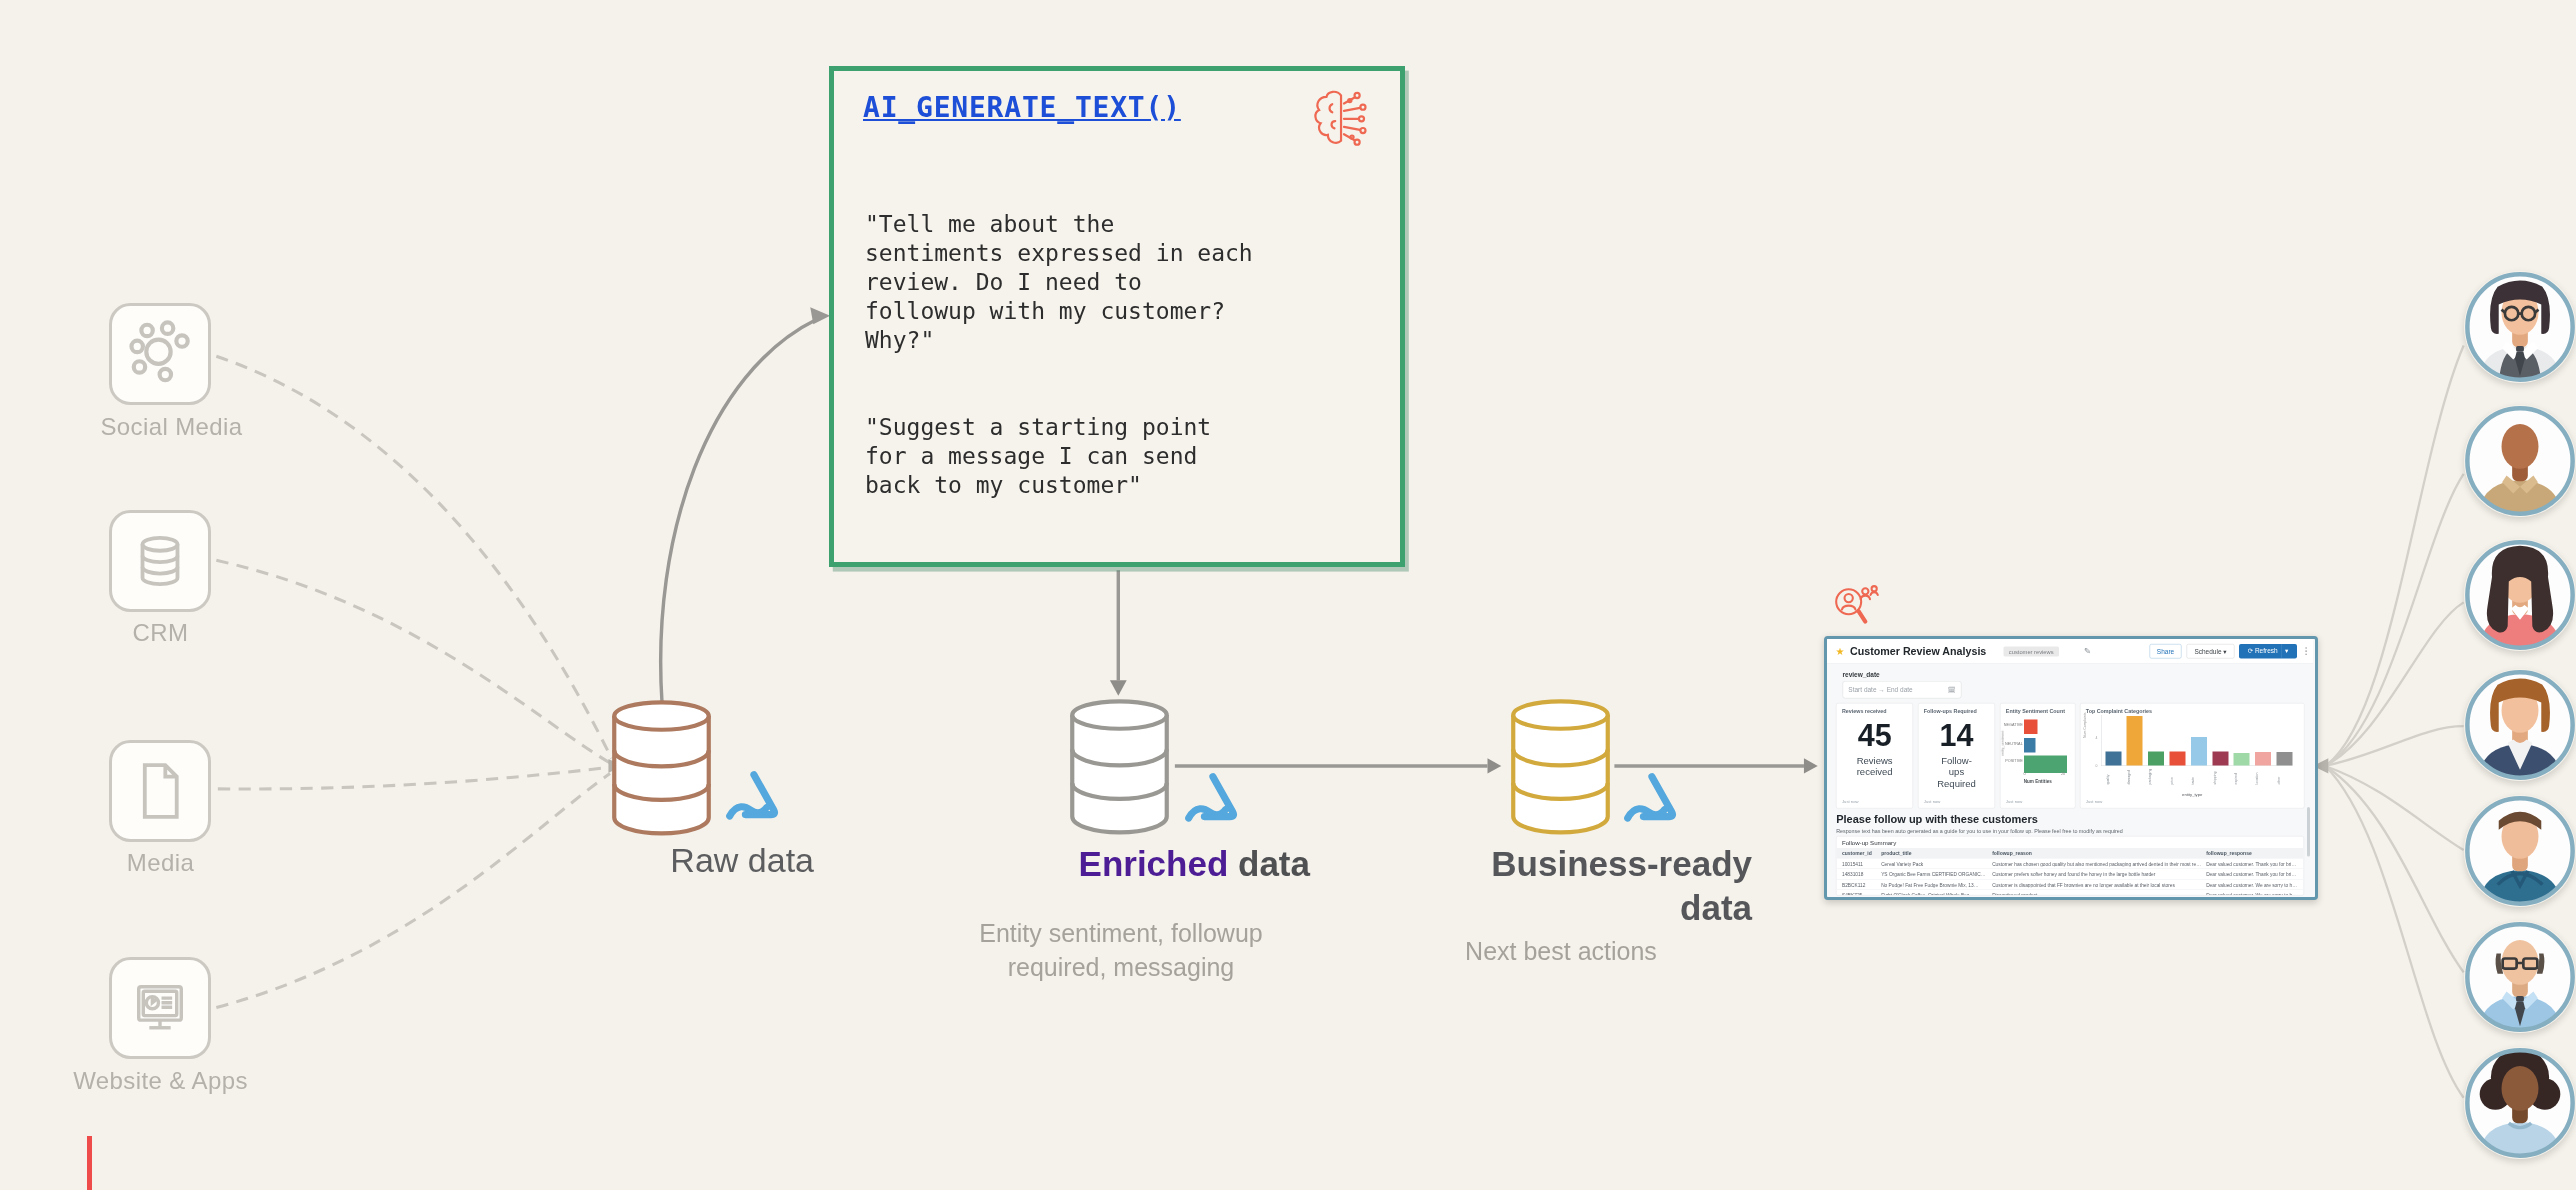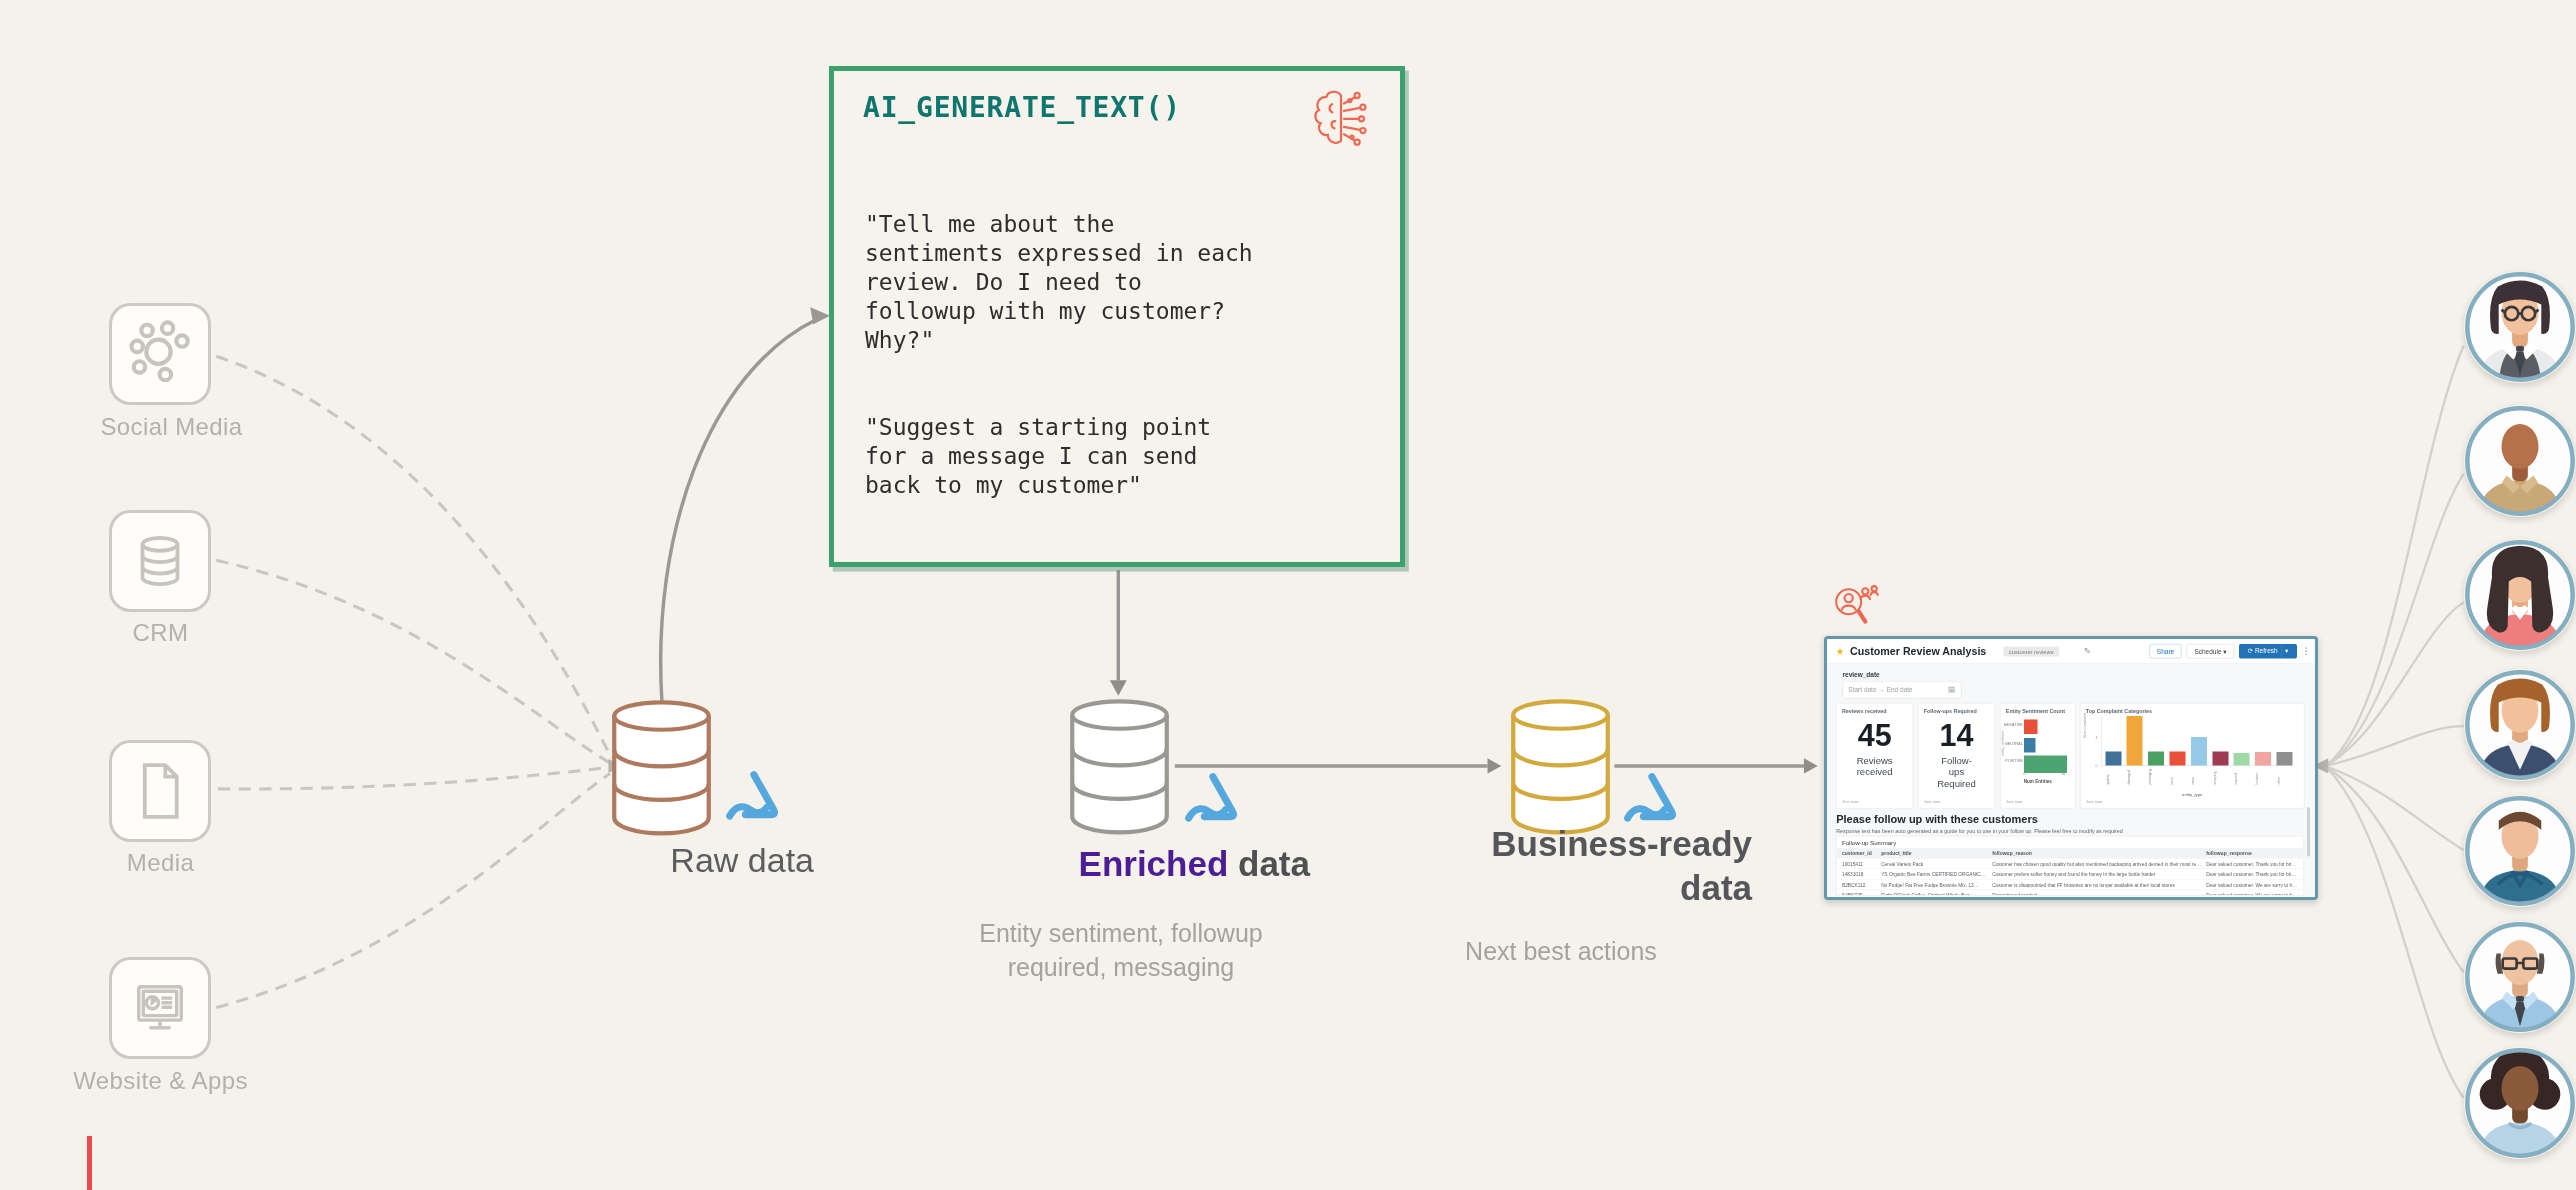--- a/index.html
+++ b/index.html
@@ -20,21 +20,21 @@
   .enr-label{font-size:35px;font-weight:600;}
   .enr-label .em{color:#4c1d95;}
   .enr-label .rest{color:#4f5052;font-weight:600;}
   .biz-label{font-size:35px;font-weight:600;line-height:44px;color:#55565a;}
   .stage-sub{position:absolute;text-align:center;font-size:25px;line-height:34px;color:#a4a29b;white-space:pre-line;}
 
   
   .ai-box{position:absolute;left:829px;top:66px;width:576px;height:501px;box-sizing:border-box;
     background:#f6f3ec;border:5.4px solid #3ca16f;box-shadow:3.8px 4.6px 0 rgba(48,124,88,.35);}
   .ai-title-row{display:flex;justify-content:space-between;align-items:flex-start;padding:20px 21.4px 0 29px;}
-  .ai-title{font-family:"DejaVu Sans Mono", monospace;font-weight:bold;font-size:28px;color:#0f766e;letter-spacing:0.8px;}
+  .ai-title{font-family:"DejaVu Sans Mono", monospace;font-weight:bold;font-size:28px;color:#1d4ed8;letter-spacing:0.8px;text-decoration:underline;}
   .brain{width:73px;height:73px;margin-top:-4.6px;}
   .ai-prompts{padding:21.4px 23px 0 31px;font-family:"DejaVu Sans Mono", monospace;font-size:23px;line-height:29px;color:#2d2d2d;white-space:pre-line;}
   .ai-prompts p{margin:0 0 29px 0;}
 
   
   .dashboard{position:absolute;left:1824px;top:636px;width:494px;height:264px;box-sizing:border-box;
     border:3.8px solid #6397ae;border-radius:3.8px;background:#f7f8f9;box-shadow:0 2.3px 7.6px rgba(0,0,0,.18);overflow:hidden;}
   .db-inner{width:972px;height:514px;transform:scale(.5);transform-origin:0 0;position:relative;background:#f7f8f9;}
   .db-header{position:absolute;left:0;top:0;width:972px;height:49px;background:#ffffff;border-bottom:1.5px solid #e4e6e8;}
   .db-star{position:absolute;left:17px;top:12.2px;font-size:20px;color:#f2b824;}
@@ -206,21 +206,21 @@
       <path d="M8 25 V158 A62 21 0 0 0 132 158 V25"></path>
       <path d="M8 114 A62 21 0 0 0 132 114" fill="none"></path>
       <path d="M8 70 A62 21 0 0 0 132 70" fill="none"></path>
       <ellipse cx="70" cy="25" rx="62" ry="18"></ellipse>
     </g>
   </svg>
   <svg class="abs" style="left:1622px;top:771px;" width="57" height="57" viewBox="0 0 80 80">
     <path d="M42 8 L70 58 Q73 64 66 64 H30" fill="none" stroke="#54a8dd" stroke-width="10" stroke-linejoin="round" stroke-linecap="round"></path>
     <path d="M8 66 C18 48 30 52 38 58 C46 64 54 62 60 54" fill="none" stroke="#54a8dd" stroke-width="10" stroke-linecap="round"></path>
   </svg>
-  <div class="stage-label biz-label" style="left:1370px;top:822px;width:382px;">
+  <div class="stage-label biz-label" style="left:1370px;top:842px;width:382px;">
     <div>Business-ready</div>
     <div>data</div>
   </div>
   <div class="stage-sub" style="left:1370px;top:934px;width:382px;">Next best actions</div>
 
   <div class="ai-box">
     <div class="ai-title-row">
       <span class="ai-title">AI_GENERATE_TEXT()</span>
       <svg class="brain" viewBox="0 0 100 100" fill="none" stroke="#ee6852" stroke-width="3" stroke-linecap="round">
         <path d="M48 13 C42 5 30 7 28 15 C18 15 12 25 18 33 C10 37 12 49 20 51 C14 59 22 69 30 67 C30 77 42 81 48 75 L48 13 Z"></path>

